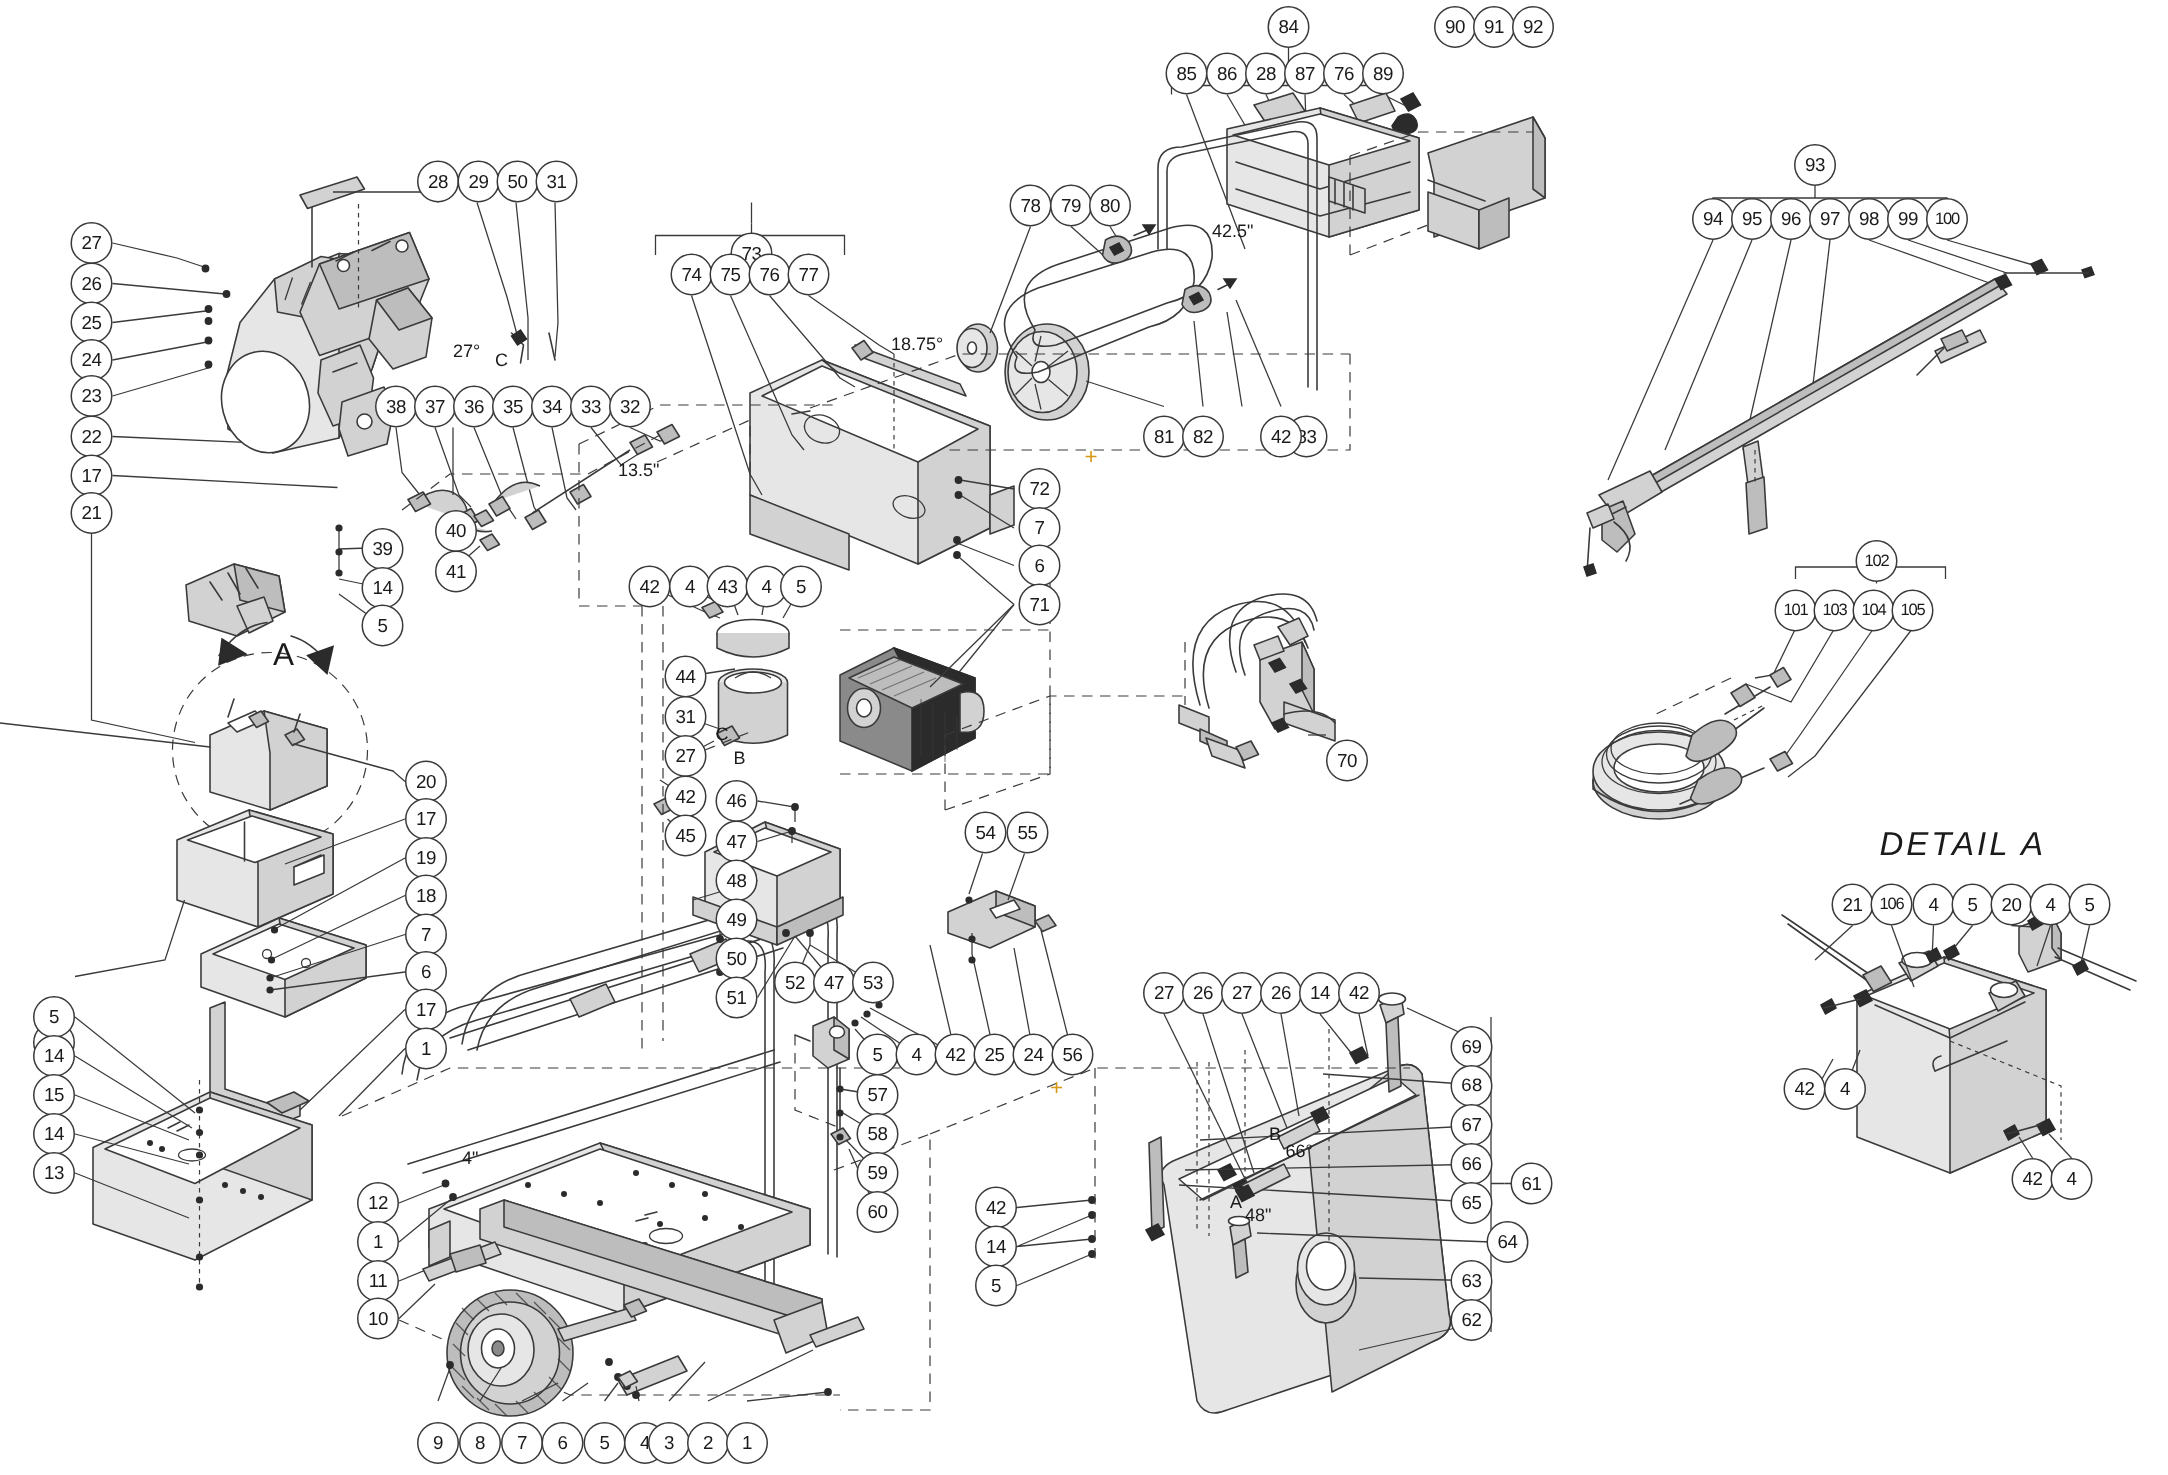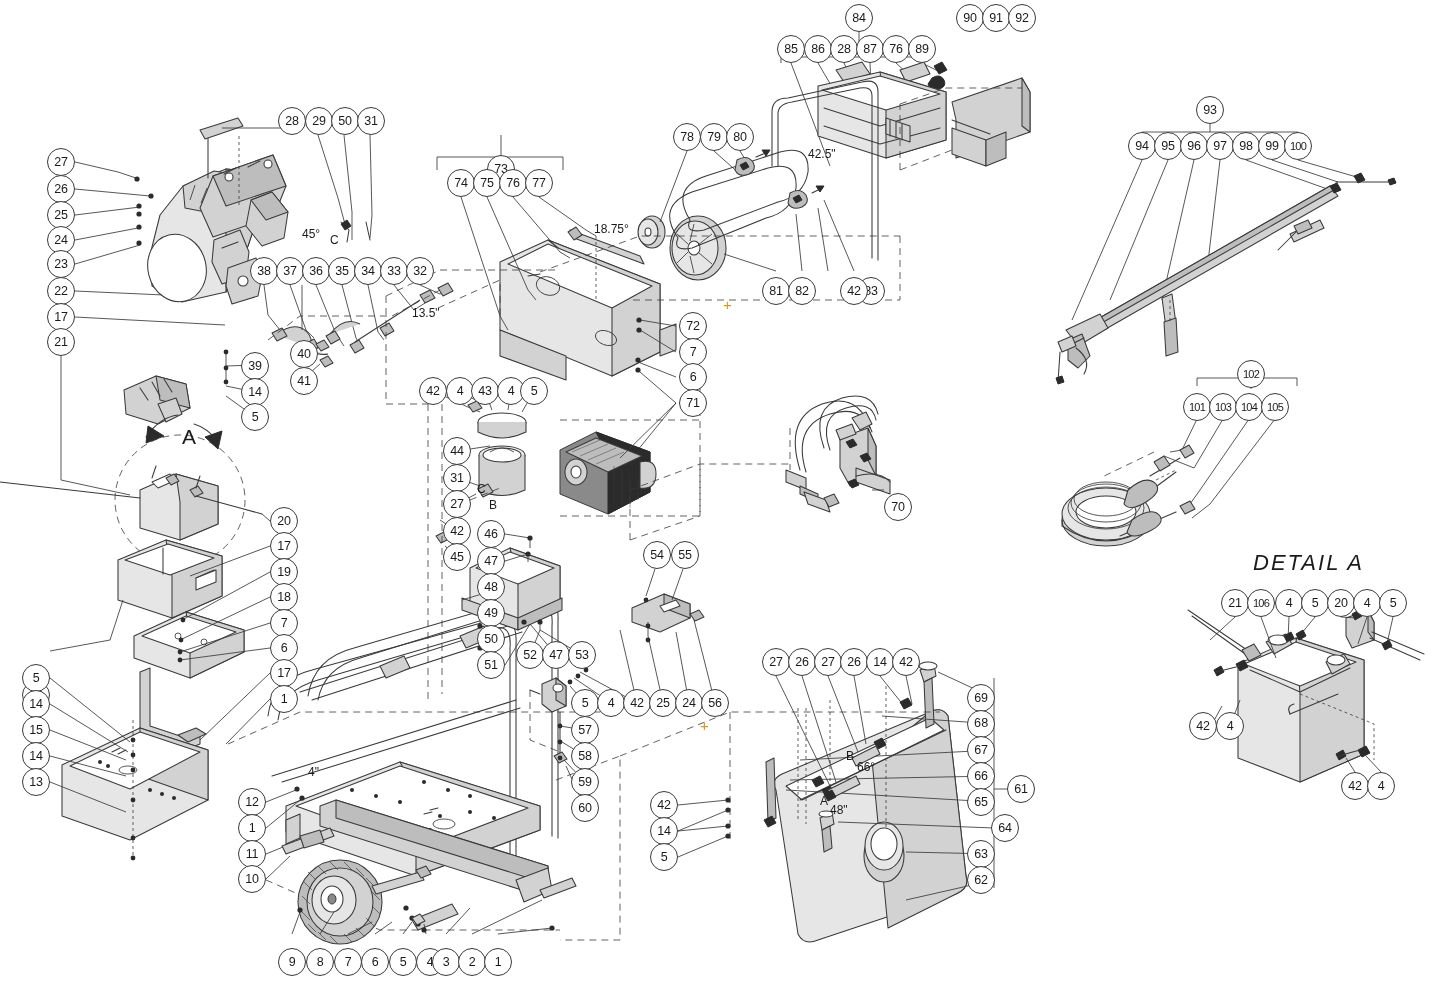--- a/index.html
+++ b/index.html
@@ -974,21 +974,21 @@
       <div class="cal" style="left: 1327px; top: 589px;">20</div>
       <div class="cal" style="left: 1353px; top: 589px;">4</div>
       <div class="cal" style="left: 1379px; top: 589px;">5</div>
       <div class="cal" style="left: 1189px; top: 712px;">42</div>
       <div class="cal" style="left: 1216px; top: 712px;">4</div>
       <div class="cal" style="left: 1341px; top: 772px;">42</div>
       <div class="cal" style="left: 1367px; top: 772px;">4</div>
     </div>
 
   <div id="anno-layer">
-      <div class="anno" style="left: 302px; top: 227px;">45°</div>
+      <div class="anno" style="left: 302px; top: 227px;">27°</div>
       <div class="anno" style="left: 330px; top: 233px;">C</div>
       <div class="anno" style="left: 412px; top: 306px;">13.5"</div>
       <div class="anno" style="left: 594px; top: 222px;">18.75°</div>
       <div class="anno" style="left: 808px; top: 147px;">42.5"</div>
       <div class="anno" style="left: 477px; top: 482px;">C</div>
       <div class="anno" style="left: 489px; top: 498px;">B</div>
       <div class="anno" style="left: 846px; top: 749px;">B</div>
       <div class="anno" style="left: 857px; top: 760px;">66°</div>
       <div class="anno" style="left: 820px; top: 794px;">A</div>
       <div class="anno" style="left: 830px; top: 803px;">48"</div>

